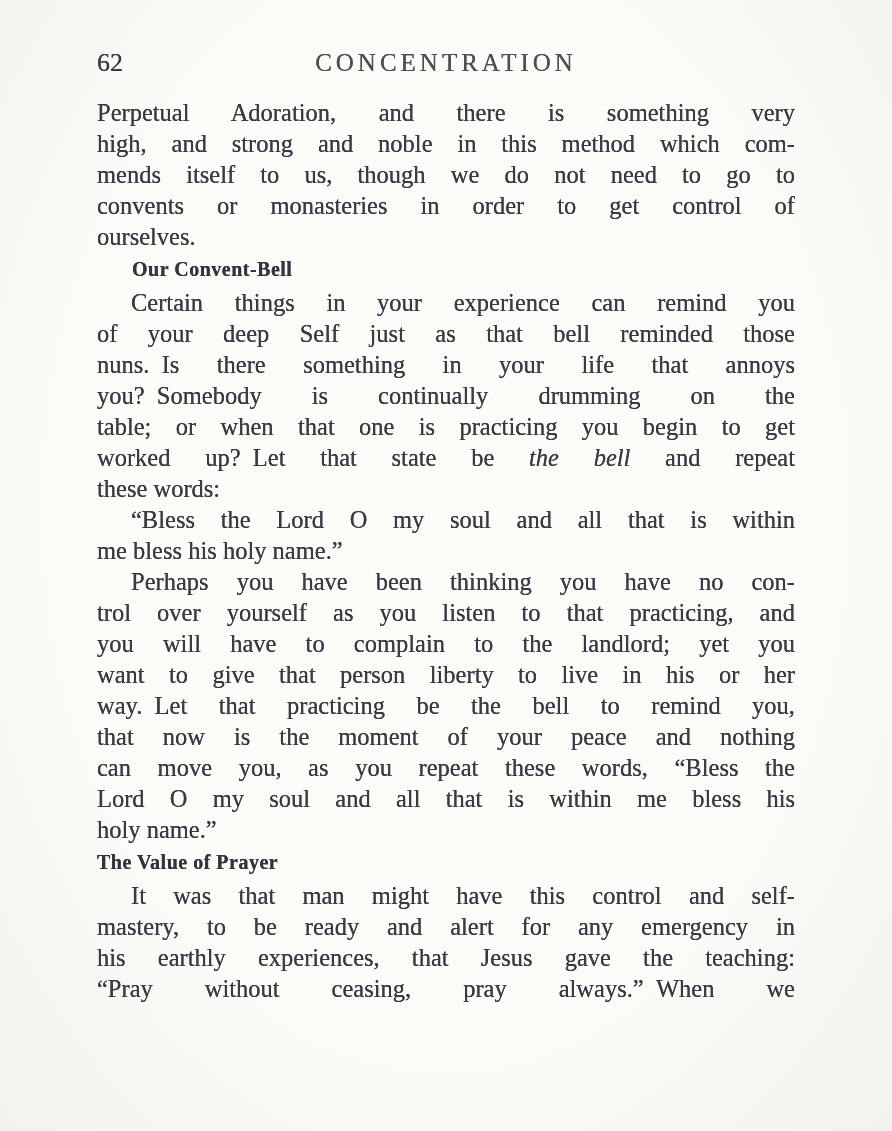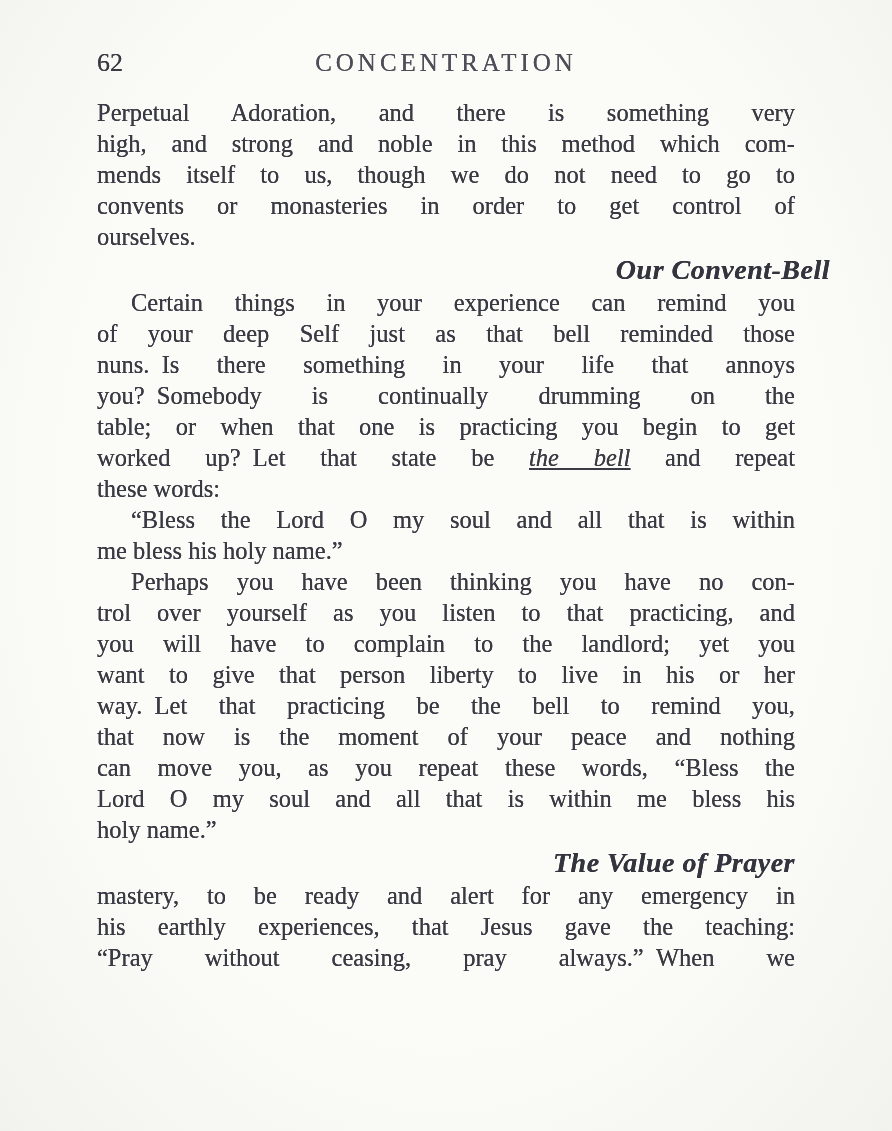--- a/index.html
+++ b/index.html
@@ -69,31 +69,30 @@
     font-size: 24.5px;
     line-height: 31px;
     height: 31px;
     text-align: justify;
     text-align-last: justify;
     white-space: pre-wrap;
     overflow: hidden;
   }
   .line.flush { text-align-last: left; }
   .line.indent { text-indent: 34px; font-family: Liberation Serif, serif; }
-  .em { font-style: italic; text-decoration: underline; }
+  .em { font-style: italic; }
   .heading {
-    font-size: 28px;
+    font-size: 20px;
     line-height: 31px;
     height: 31px;
     margin: 2px 0;
     font-weight: bold;
-    text-align: right;
+    text-align: left;
     color: var(--heading-ink);
     letter-spacing: 0.5px;
-    font-style: italic;
   }
   .heading.shifted { transform: translateX(35px); }
 </style>
 </head>
 <body>
 
 <div class="scan-surface"></div>
 
 <div>
   <header class="page-header">
@@ -128,18 +127,19 @@
         <div class="line">you will have to complain to the landlord; yet you</div>
         <div class="line">want to give that person liberty to live in his or her</div>
         <div class="line">way. Let that practicing be the bell to remind you,</div>
         <div class="line">that now is the moment of your peace and nothing</div>
         <div class="line">can move you, as you repeat these words, “Bless the</div>
         <div class="line">Lord O my soul and all that is within me bless his</div>
         <div class="line flush">holy name.”</div>
       </div>
       <div class="heading">The Value of Prayer</div>
       <div class="paragraph">
+        <div class="line indent">It was that man might have this control and self-</div>
         <div class="line">mastery, to be ready and alert for any emergency in</div>
         <div class="line">his earthly experiences, that Jesus gave the teaching:</div>
         <div class="line">“Pray without ceasing, pray always.” When we</div>
       </div>
     </main>
 </div>
 
 </body></html>

